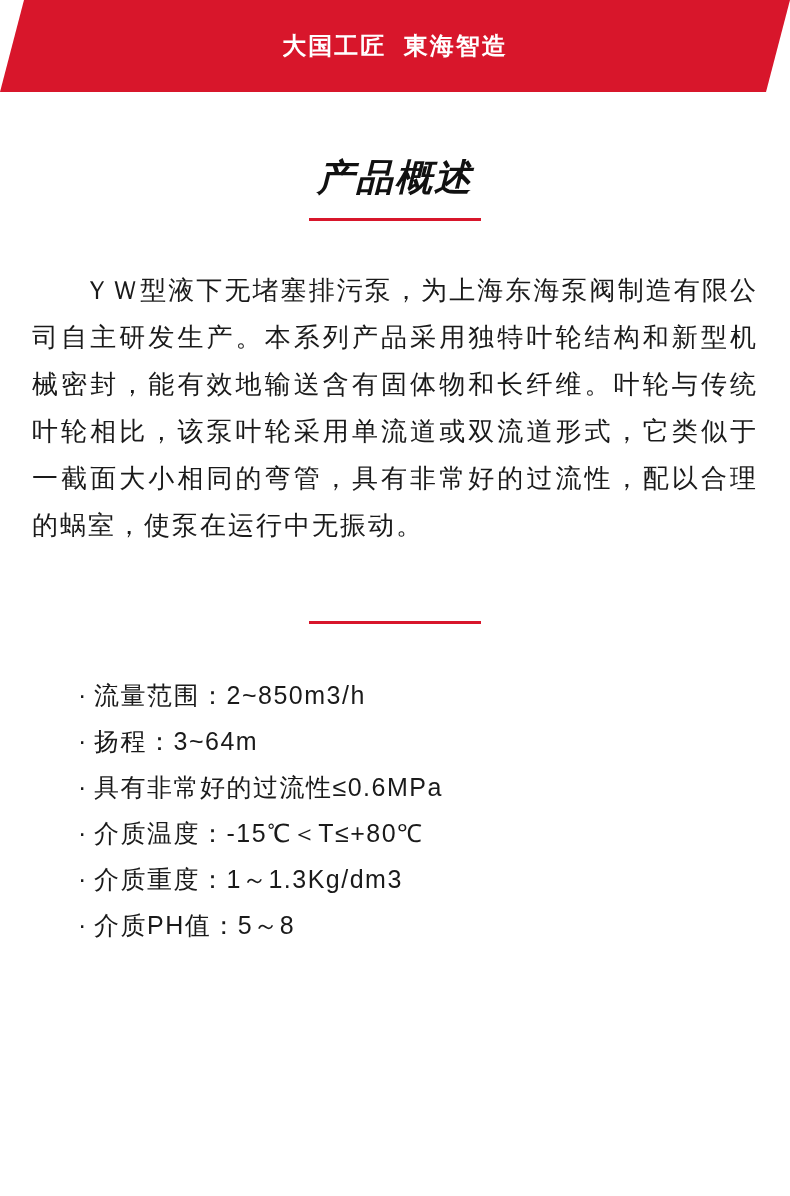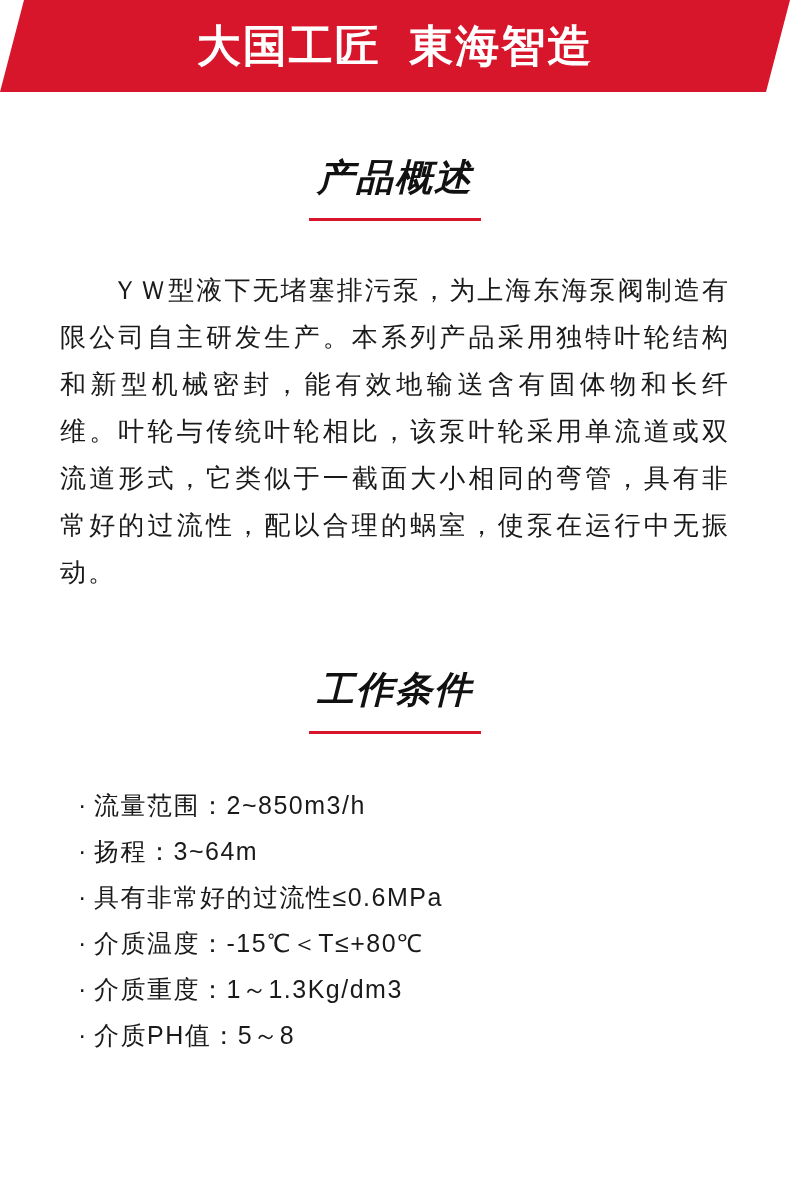--- a/index.html
+++ b/index.html
@@ -40,21 +40,21 @@
   .banner-text {
     position: absolute;
     left: 0;
     top: 0;
     width: 790px;
     height: 92px;
     display: flex;
     align-items: center;
     justify-content: center;
     color: #ffffff;
-    font-size: 44px;
+    font-size: 24px;
     font-weight: bold;
     letter-spacing: 2px;
     white-space: pre;
   }
 
   
   .section-head {
     text-align: center;
     margin-top: 64px;
     font-style: italic;
@@ -72,21 +72,21 @@
   .title-rule {
     width: 172px;
     height: 3px;
     background: #d8162b;
     margin: 18px auto 0 auto;
   }
 
   
   .para-wrap {
     margin-top: 46px;
-    padding: 0 60px;
+    padding: 0 32px;
   }
   .para {
     font-size: 26px;
     line-height: 47px;
     color: #1a1a1a;
     text-align: justify;
     text-align-last: left;
     text-indent: 52px;
     letter-spacing: 2px;
     font-family: "Liberation Sans", sans-serif;
@@ -131,21 +131,20 @@
   <div class="section-head">
     <div class="section-title">产品概述</div>
     <div class="title-rule"></div>
   </div>
 
   <div class="para-wrap">
     <div class="para">ＹＷ型液下无堵塞排污泵，为上海东海泵阀制造有限公司自主研发生产。本系列产品采用独特叶轮结构和新型机械密封，能有效地输送含有固体物和长纤维。叶轮与传统叶轮相比，该泵叶轮采用单流道或双流道形式，它类似于一截面大小相同的弯管，具有非常好的过流性，配以合理的蜗室，使泵在运行中无振动。</div>
   </div>
 
   <div class="section-head second">
-    <div class="section-title">工作条件</div>
     <div class="title-rule"></div>
   </div>
 
   <div class="list-wrap">
     <div class="list-item">
       <span class="bullet">·</span>
       <span class="item-text">流量范围：2~850m3/h</span>
     </div>
     <div class="list-item">
       <span class="bullet">·</span>

